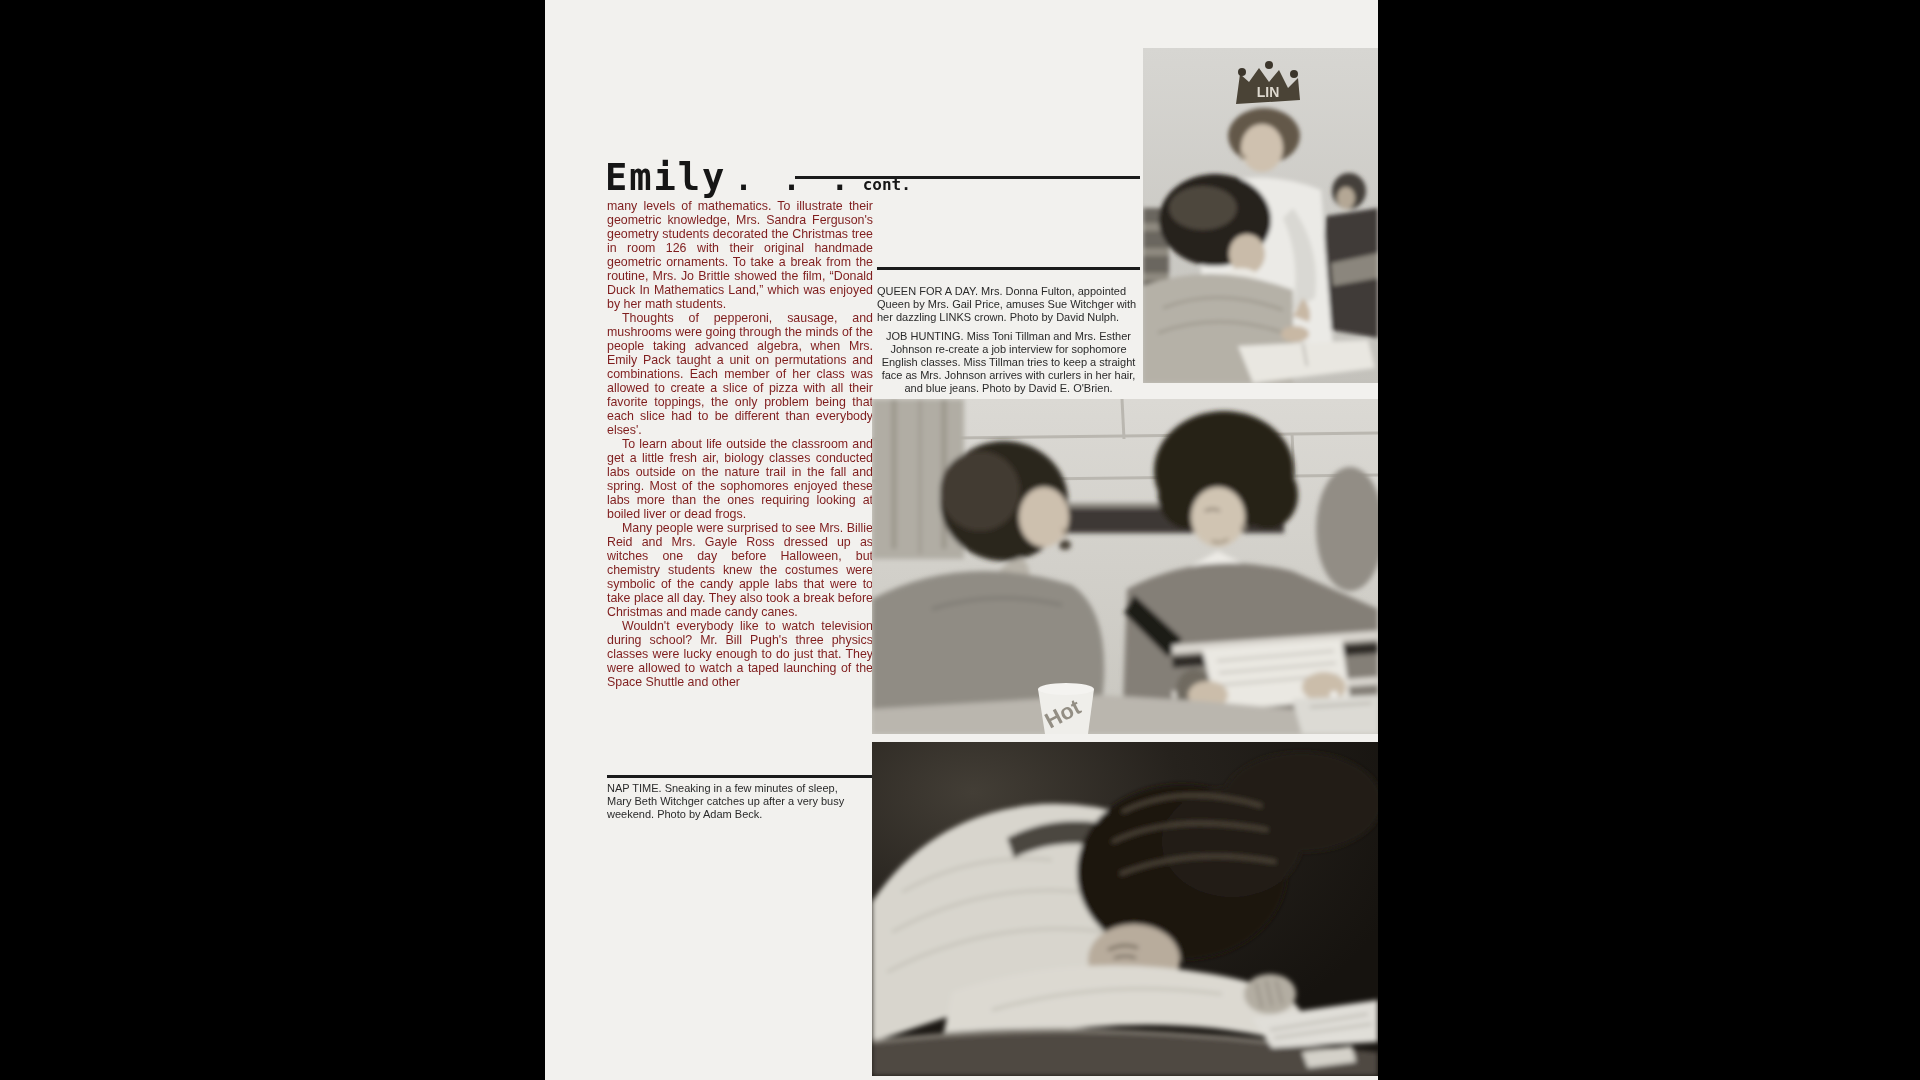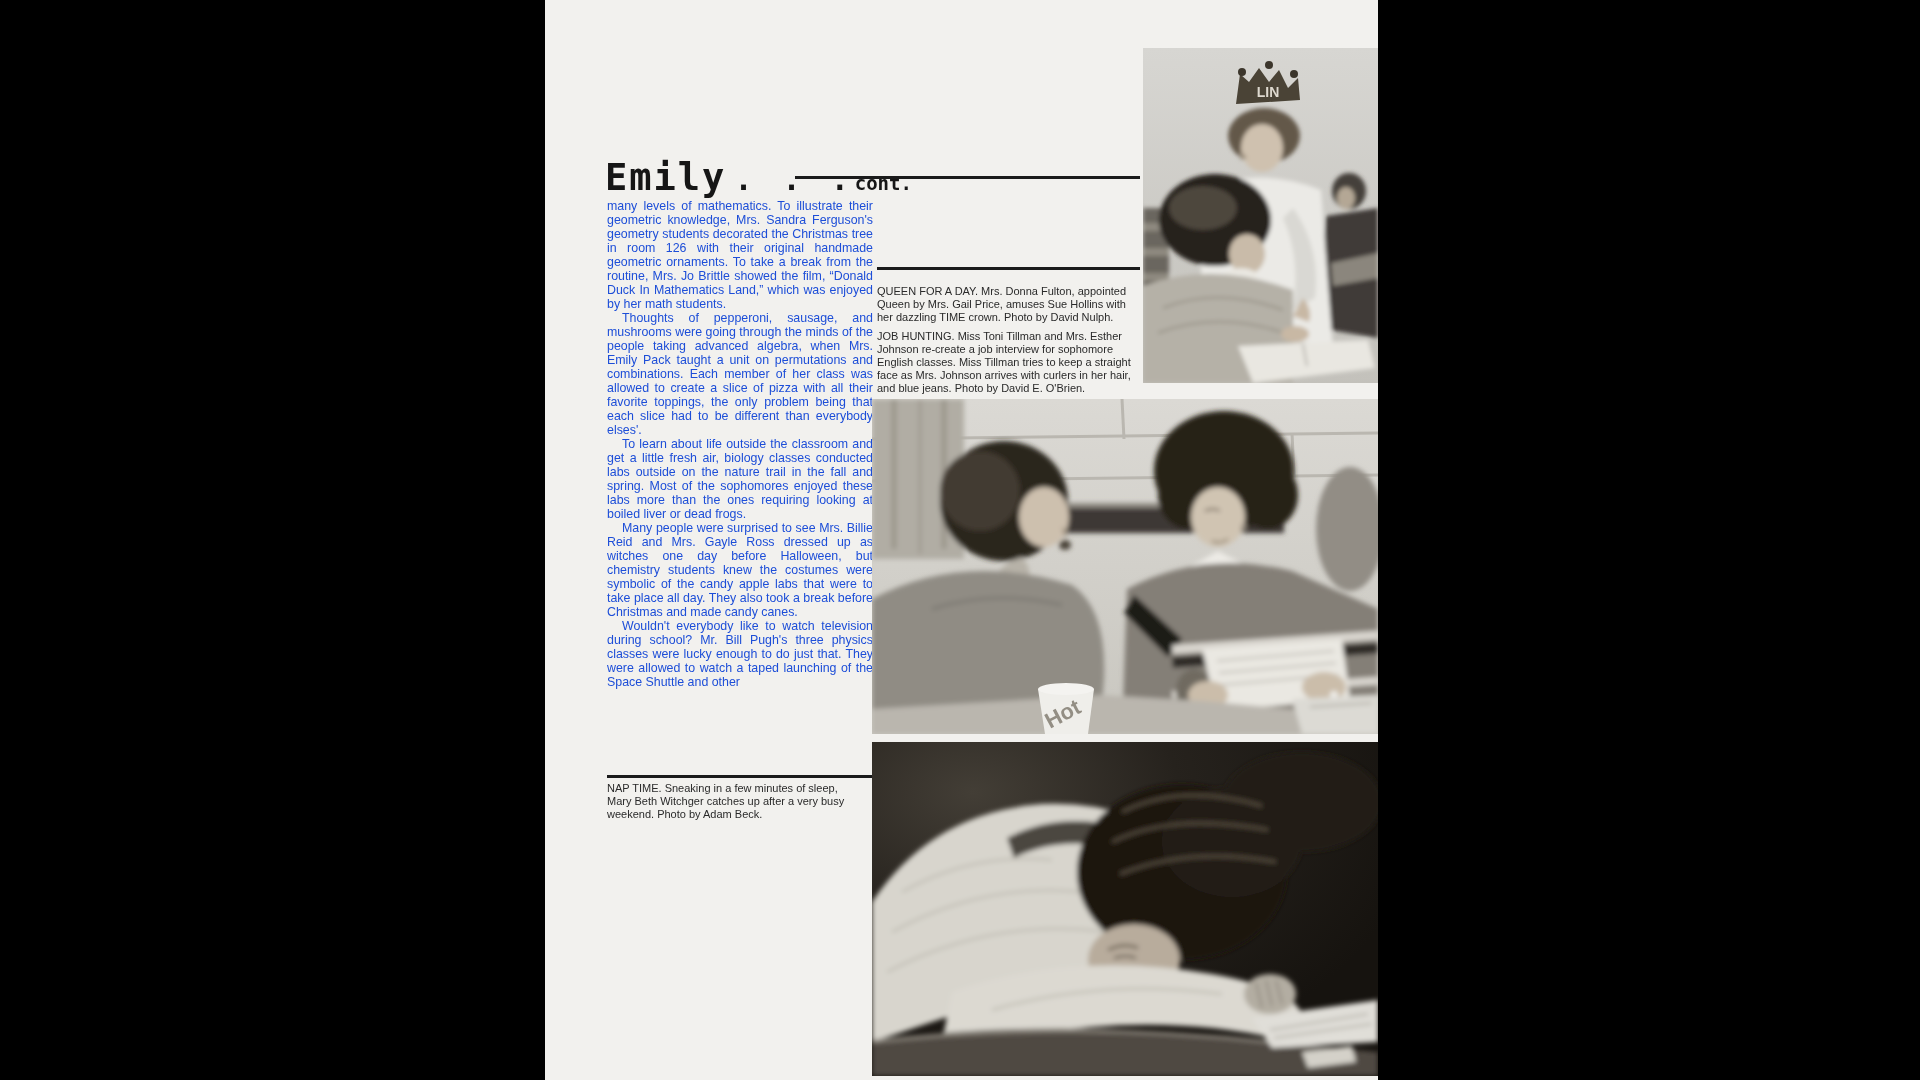--- a/index.html
+++ b/index.html
@@ -4,37 +4,37 @@
 <style>
   html,body{margin:0;padding:0;background:#000;}
   .stage{position:relative;width:1920px;height:1080px;background:#000;overflow:hidden;
          font-family:"Liberation Sans",sans-serif;}
   .page{position:absolute;left:545px;top:0;width:833px;height:1080px;background:#f2f1ee;}
 
   .title-row{position:absolute;left:60px;top:156px;white-space:nowrap;
              font-family:"DejaVu Sans Mono","Liberation Mono",monospace;color:#161616;}
   .title-word{font-size:37px;font-weight:bold;letter-spacing:2px;}
   .title-dots{font-size:30px;font-weight:bold;letter-spacing:6px;margin-left:8px;}
-  .title-cont{font-size:19px;font-weight:bold;}
+  .title-cont{font-size:16px;font-weight:bold;margin-left:8px;}
   .rule{position:absolute;height:3px;background:#1b1b1b;}
   .title-rule{left:250px;top:176px;width:345px;}
   .rule-left{left:62px;top:775px;width:266px;}
   .rule-right{left:332px;top:267px;width:263px;}
 
-  .bodycol{position:absolute;color:#1d4ed8;font-size:12.4px;line-height:14px;
+  .bodycol{position:absolute;color:#7f1d1d;font-size:12.4px;line-height:14px;
            text-align:justify;}
   .col-left{left:62px;top:199px;width:266px;}
   .col-right{left:332px;top:200px;width:263px;}
   .bodycol p{margin:0;}
   .bodycol p + p{text-indent:15px;}
 
   .caption{position:absolute;color:#2a2a2a;font-size:11px;line-height:13px;}
   .cap-nap{left:62px;top:782px;width:258px;}
   .cap-queen{left:332px;top:285px;width:263px;}
-  .cap-job{left:332px;top:330px;width:263px;}
+  .cap-job{left:332px;top:330px;width:263px;text-align:center;}
 
   .photo{position:absolute;overflow:hidden;background:#a16207;}
   .photo svg{display:block;}
   .photo1{left:598px;top:48px;width:235px;height:335px;}
   .photo2{left:327px;top:399px;width:506px;height:335px;}
   .photo3{left:327px;top:742px;width:506px;height:334px;}
 </style>
 </head>
 <body>
 
@@ -51,21 +51,21 @@
       <p>Thoughts of pepperoni, sausage, and mushrooms were going through the minds of the people taking advanced algebra, when Mrs. Emily Pack taught a unit on permutations and combinations. Each member of her class was allowed to create a slice of pizza with all their favorite toppings, the only problem being that each slice had to be different than everybody elses'.</p>
       <p>To learn about life outside the classroom and get a little fresh air, biology classes conducted labs outside on the nature trail in the fall and spring. Most of the sophomores enjoyed these labs more than the ones requiring looking at boiled liver or dead frogs.</p>
       <p>Many people were surprised to see Mrs. Billie Reid and Mrs. Gayle Ross dressed up as witches one day before Halloween, but chemistry students knew the costumes were symbolic of the candy apple labs that were to take place all day. They also took a break before Christmas and made candy canes.</p>
       <p>Wouldn't everybody like to watch television during school? Mr. Bill Pugh's three physics classes were lucky enough to do just that. They were allowed to watch a taped launching of the Space Shuttle and other</p>
     </div>
 
 
     <div class="rule rule-right"></div>
     <div class="rule rule-left"></div>
 
-    <div class="caption cap-queen">QUEEN FOR A DAY. Mrs. Donna Fulton, appointed Queen by Mrs. Gail Price, amuses Sue Hollins with her dazzling TIME crown. Photo by David Nulph.</div>
+    <div class="caption cap-queen">QUEEN FOR A DAY. Mrs. Donna Fulton, appointed Queen by Mrs. Gail Price, amuses Sue Witchger with her dazzling LINKS crown. Photo by David Nulph.</div>
     <div class="caption cap-job">JOB HUNTING. Miss Toni Tillman and Mrs. Esther Johnson re-create a job interview for sophomore English classes. Miss Tillman tries to keep a straight face as Mrs. Johnson arrives with curlers in her hair, and blue jeans. Photo by David E. O'Brien.</div>
     <div class="caption cap-nap">NAP TIME. Sneaking in a few minutes of sleep, Mary Beth Witchger catches up after a very busy weekend. Photo by Adam Beck.</div>
 
     <div class="photo photo1">
       <svg width="235" height="335" viewBox="0 0 235 335" xmlns="http://www.w3.org/2000/svg">
         <defs>
           <filter id="soft1" x="-20%" y="-20%" width="140%" height="140%">
               <feGaussianBlur stdDeviation="2.2"></feGaussianBlur>
             </filter>
           <linearGradient id="wall1" x1="0" y1="0" x2="0" y2="1">

